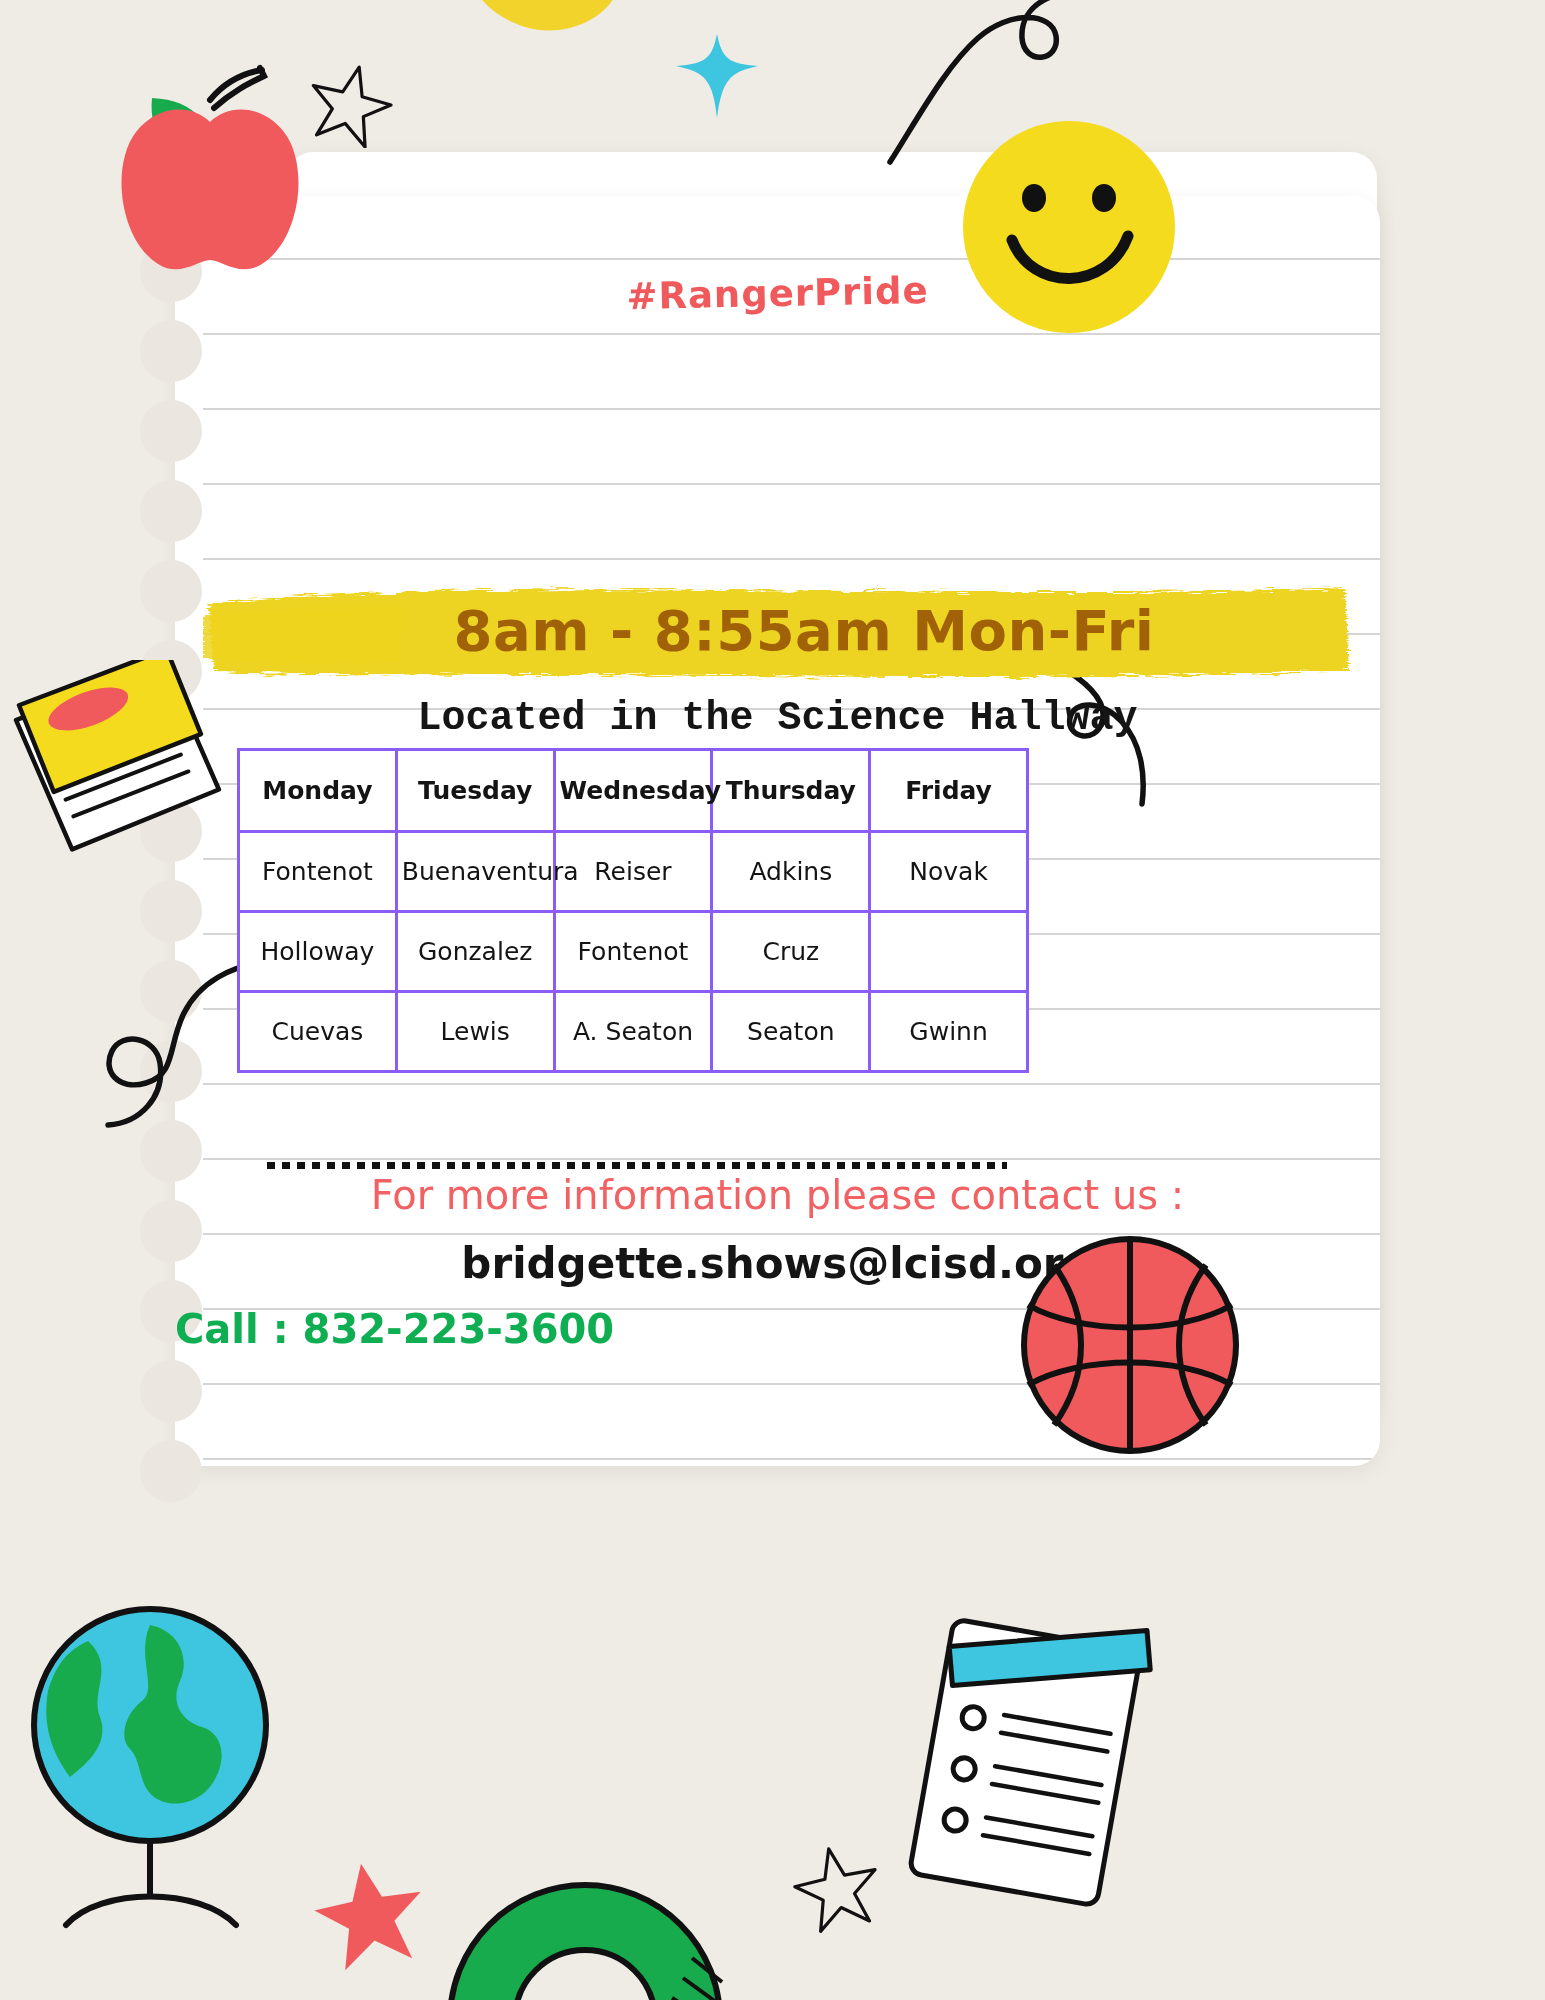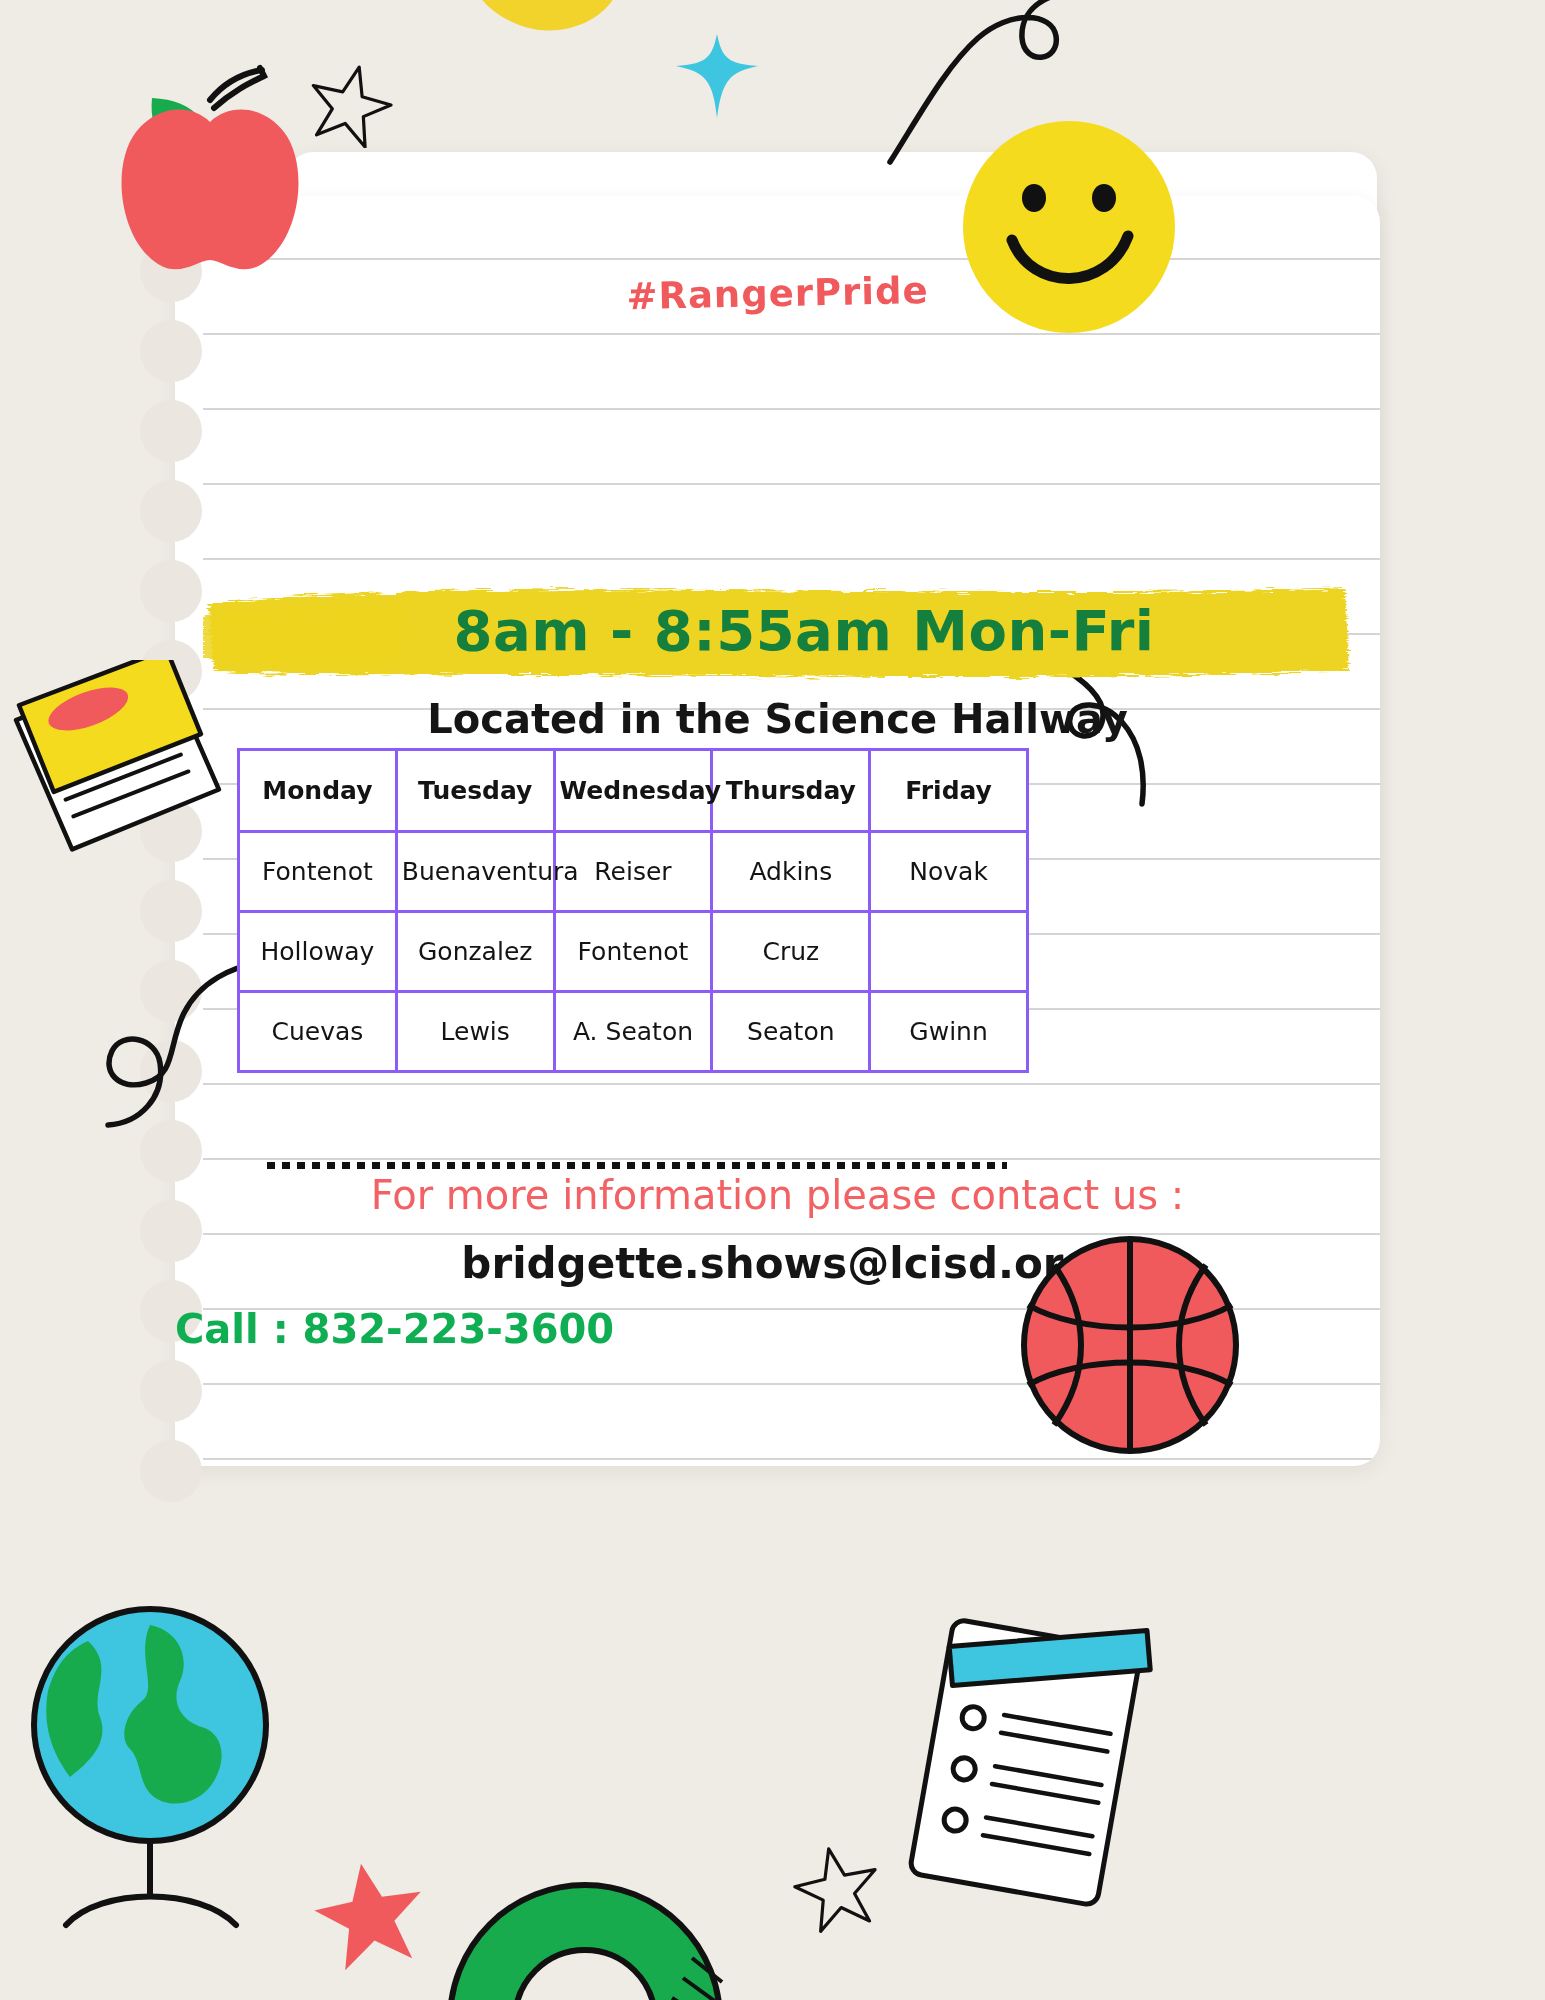--- a/index.html
+++ b/index.html
@@ -144,36 +144,37 @@
   .banner-brush {
     position: absolute;
     inset: 0;
   }
   .banner-text {
     position: absolute;
     inset: 0;
     display: flex;
     align-items: center;
     justify-content: center;
-    color: #15803d;
+    color: #a16207;
     font-size: 56px;
     font-weight: bold;
     letter-spacing: 0.5px;
     padding-left: 54px;
     padding-bottom: 4px;
   }
 
   .located {
     position: absolute;
     top: 500px;
     left: 0; right: 0;
     text-align: center;
     color: #151515;
     font-size: 40px;
     font-weight: bold;
+    font-family: Liberation Mono, monospace;
   }
 
   
   .table-wrap {
     position: absolute;
     top: 552px;
     left: 62px;
     width: 792px;
   }
   table.sched {

